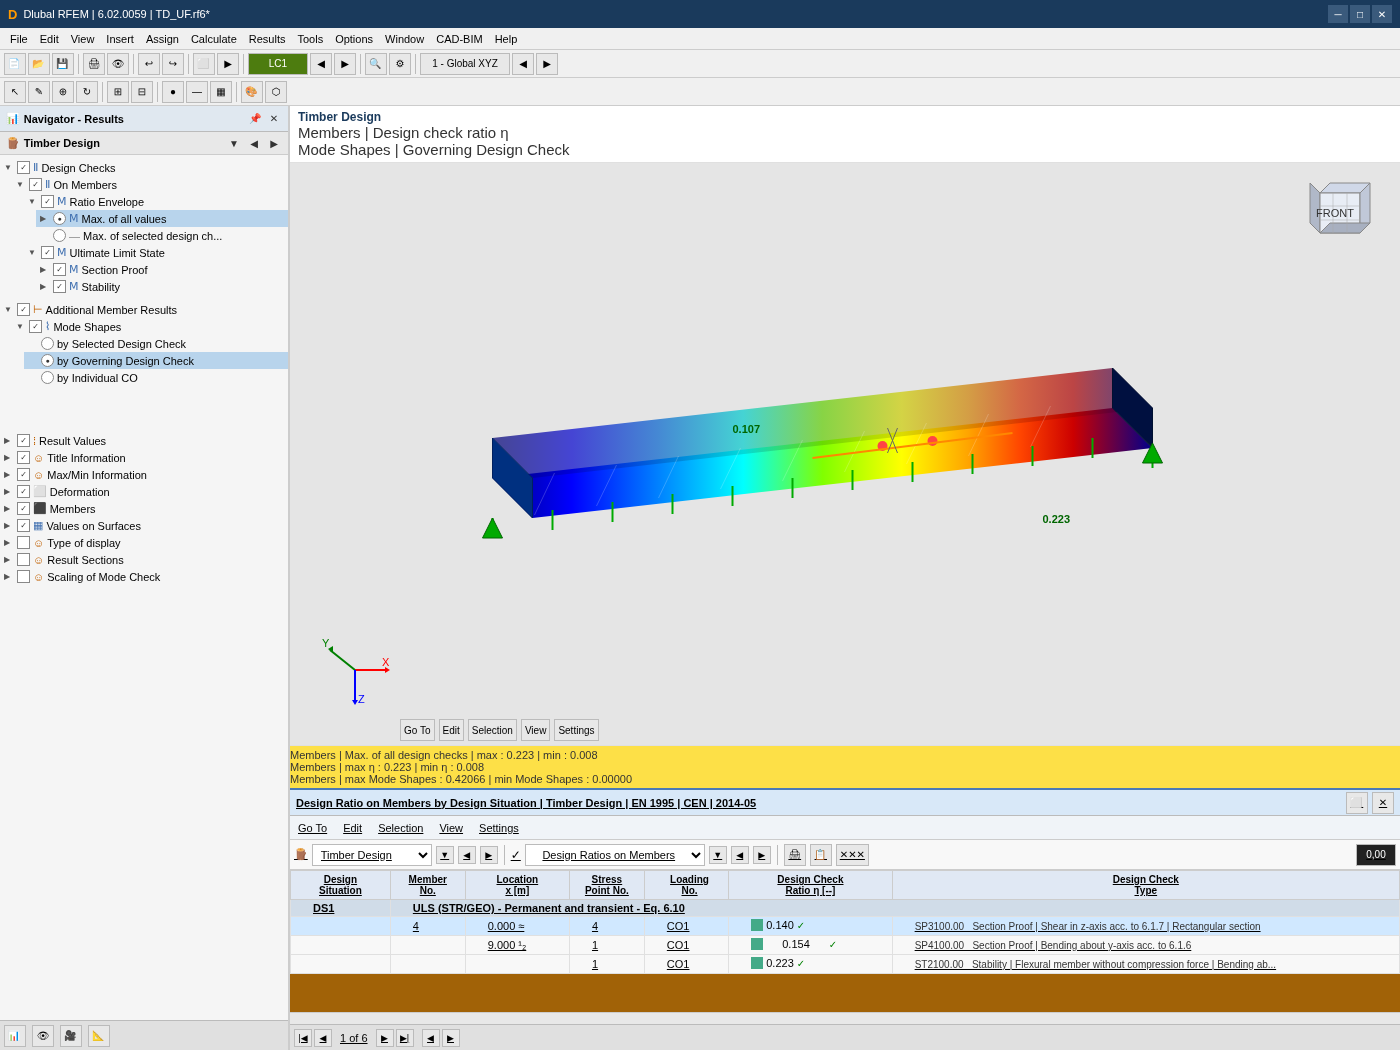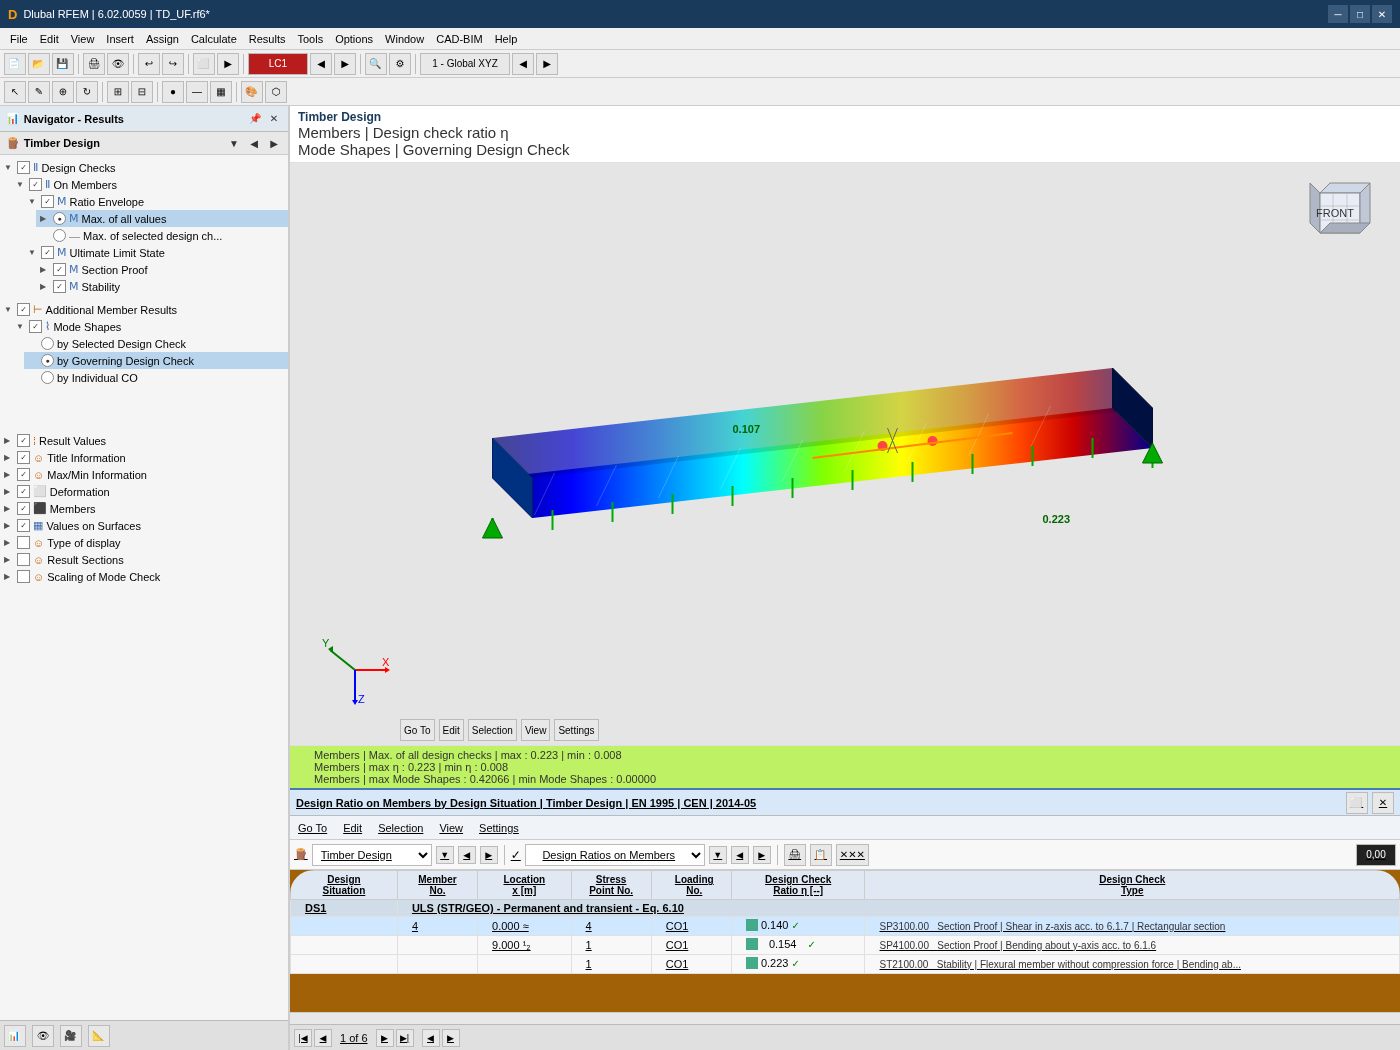--- a/index.html
+++ b/index.html
@@ -65,21 +65,21 @@
     
     .view-header { padding: 4px 8px; background: white; border-bottom: 1px solid #e0e0e0; }
     .view-header-title { font-size: 12px; font-weight: 600; color: #1a3a5c; }
     .view-header-sub { font-size: 15px; color: #333; }
 
     
     .viewport { flex: 1; position: relative; background: white; overflow: hidden; }
 
     
     .status-bar-3d {
-      padding: 3px 24px; background: #bef264; border-top: 1px solid #e0e0e0;
+      padding: 3px 0; background: #fde047; border-top: 1px solid #e0e0e0;
       font-size: 11px; color: #333;
     }
 
     
     .results-panel {
       height: 262px; border-top: 2px solid #4a7ab5; background: #a16207; display: flex; flex-direction: column; text-decoration: underline;
     }
     .results-header {
       height: 26px; background: #d8e8f8; border-bottom: 1px solid #bbb;
       display: flex; align-items: center; padding: 0 6px; font-size: 11px; font-weight: 600;
@@ -92,27 +92,27 @@
     .results-toolbar-item { cursor: pointer; padding: 2px 4px; font-size: 11px; }
 
     .results-controls {
       height: 30px; background: #f8f8f8; border-bottom: 1px solid #ccc;
       display: flex; align-items: center; padding: 0 4px; gap: 4px;
     }
     .dropdown-select { height: 22px; border: 1px solid #bbb; background: white; padding: 0 4px; font-size: 11px; min-width: 120px; }
     .nav-arrow-btn { width: 18px; height: 18px; border: 1px solid #bbb; background: #e8e8e8; cursor: pointer; display: flex; align-items: center; justify-content: center; font-size: 9px; }
 
     
-    .results-table-container { flex: 1; overflow: auto; border-radius: 24px; }
+    .results-table-container { flex: 1; overflow: auto; }
     .results-table { width: 100%; border-collapse: collapse; font-size: 11px; }
     .results-table th {
       background: #e0e8f4; border: 1px solid #ccc; padding: 3px 6px;
       text-align: center; font-weight: 600; font-size: 10px; position: sticky; top: 0; z-index: 1;
     }
-    .results-table td { border: 1px solid #e0e0e0; padding: 2px 14px; }
+    .results-table td { border: 1px solid #e0e0e0; padding: 2px 22px; }
     .ds-cell { background: #d0dce8; font-weight: 600; }
     .check-green { color: green; font-size: 10px; }
     .desc-cell { font-size: 10px; color: #333; }
     .bottom-tab {
       padding: 3px 8px; border: 1px solid #bbb; border-bottom: none;
       background: #f0f0f0; cursor: pointer; font-size: 10px; margin-right: 2px;
       border-radius: 3px 3px 0 0;
     }
     .bottom-tab.active { background: white; font-weight: 600; border-bottom: 1px solid white; }
 
@@ -174,21 +174,21 @@
   <div class="tb-sep"></div>
   <button class="tb-btn">🖨</button>
   <button class="tb-btn">👁</button>
   <div class="tb-sep"></div>
   <button class="tb-btn">↩</button>
   <button class="tb-btn">↪</button>
   <div class="tb-sep"></div>
   <button class="tb-btn">⬜</button>
   <button class="tb-btn">▶</button>
   <div class="tb-sep"></div>
-  <button class="tb-btn" style="min-width:60px; background:#b91c1c; color:white;">LC1</button>
+  <button class="tb-btn" style="min-width:60px; background:#4d7c0f; color:white;">LC1</button>
   <button class="tb-btn">◀</button>
   <button class="tb-btn">▶</button>
   <div class="tb-sep"></div>
   <button class="tb-btn">🔍</button>
   <button class="tb-btn">⚙</button>
   <div class="tb-sep"></div>
   <button class="tb-btn" style="min-width:90px;">1 - Global XYZ</button>
   <button class="tb-btn">◀</button>
   <button class="tb-btn">▶</button>
 </div>
@@ -617,21 +617,21 @@
               <td class="desc-cell">SP3100.00 &nbsp; Section Proof | Shear in z-axis acc. to 6.1.7 | Rectangular section</td>
             </tr>
 
             <tr class="inner-row">
               <td></td>
               <td></td>
               <td>9.000 ¹₂</td>
               <td>1</td>
               <td>CO1</td>
               <td>
-                <span style="display:inline-flex;align-items:center;gap:11px;">
+                <span style="display:inline-flex;align-items:center;gap:19px;">
                   <span style="width:12px;height:12px;background:#4a8;display:inline-block;"></span>
                   0.154 <span class="check-green">✓</span>
                 </span>
               </td>
               <td class="desc-cell">SP4100.00 &nbsp; Section Proof | Bending about y-axis acc. to 6.1.6</td>
             </tr>
 
             <tr class="inner-row">
               <td></td>
               <td></td>

